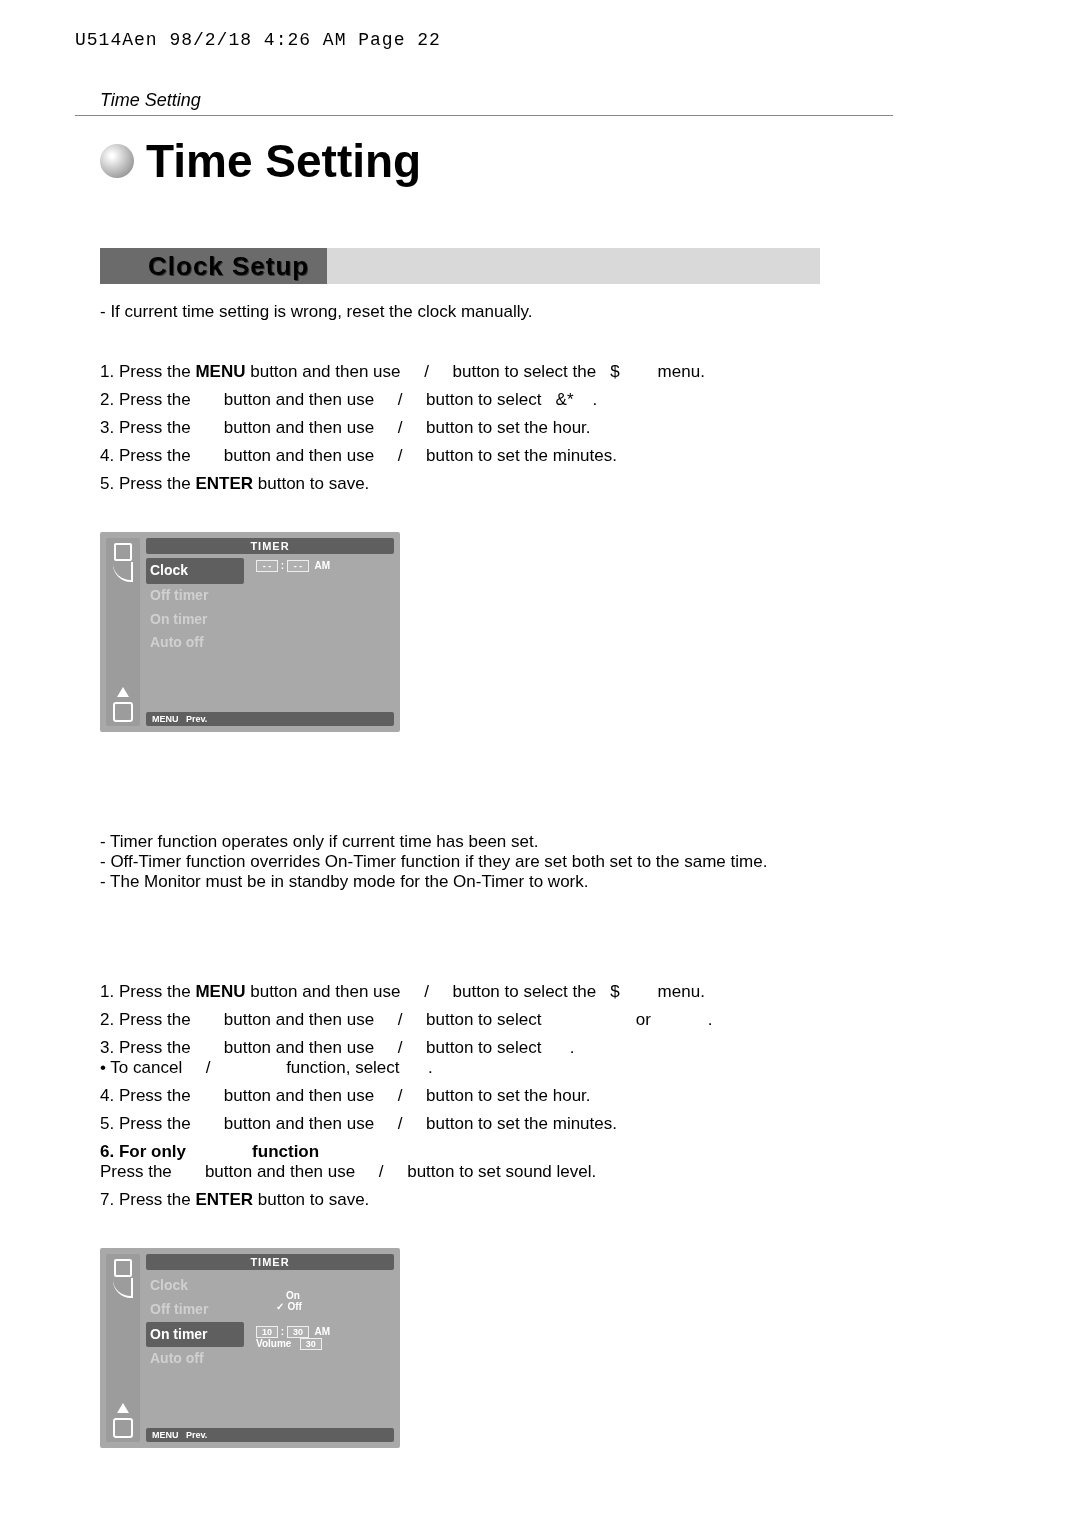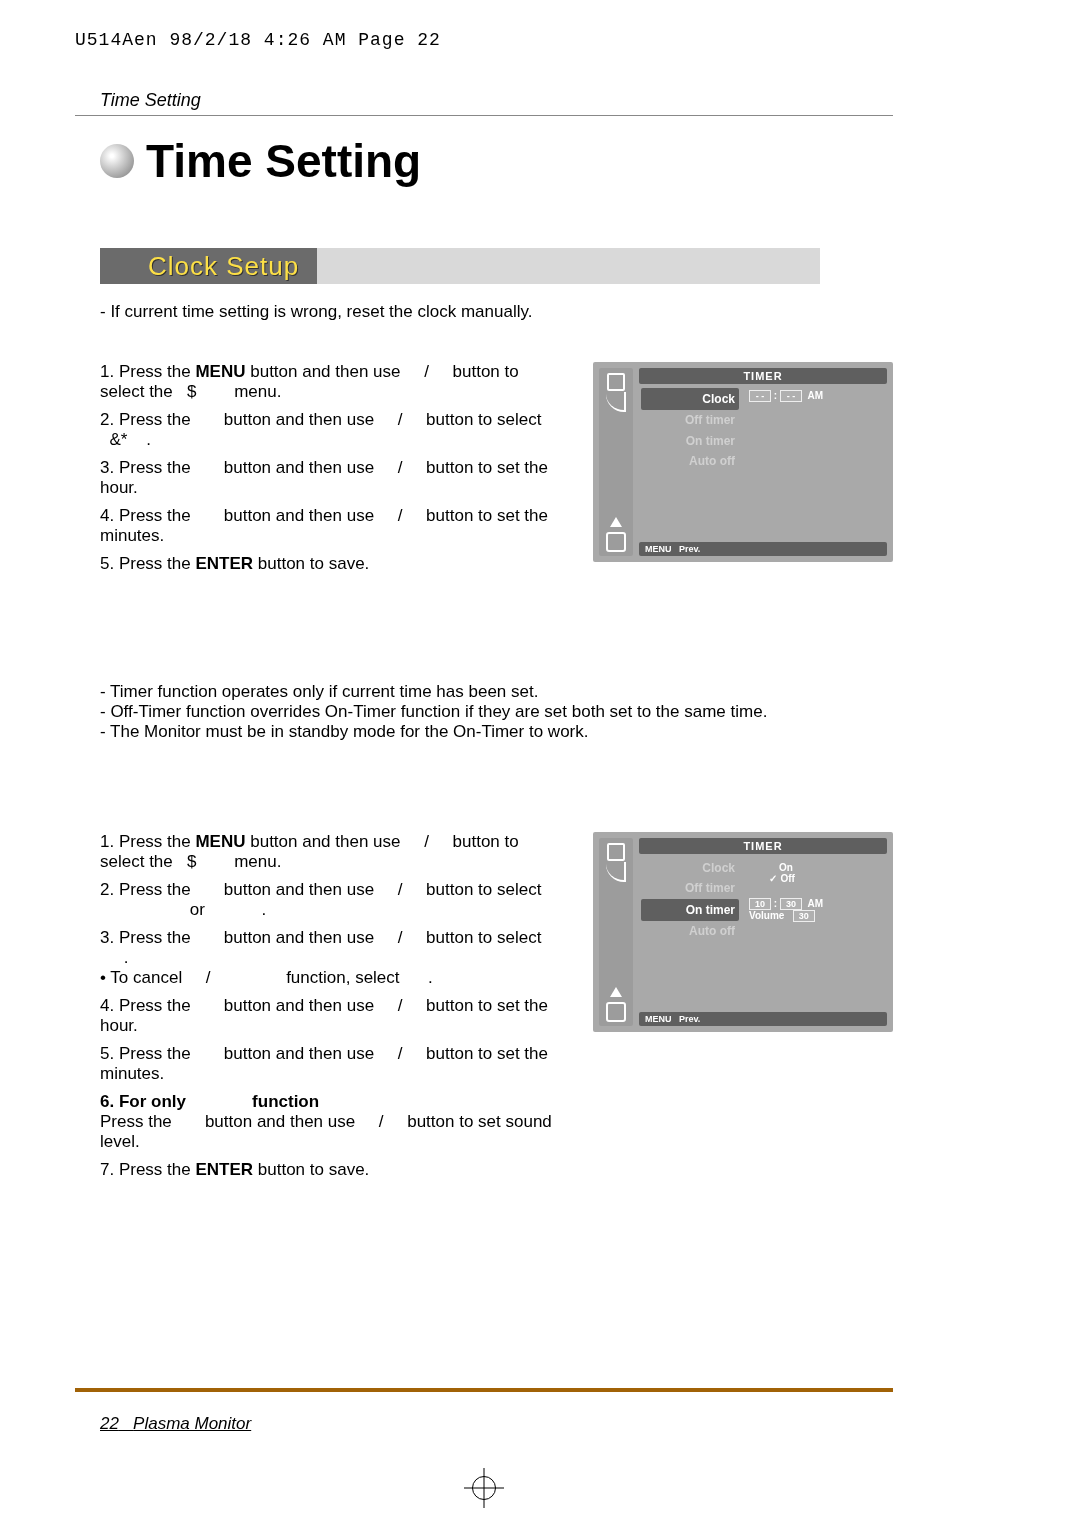--- a/index.html
+++ b/index.html
@@ -60,40 +60,41 @@
     margin-bottom: 18px;
   }
   .section-bar-inner {
     background: #6b6b6b;
     height: 100%;
     display: inline-flex;
     align-items: center;
     padding: 0 18px 0 48px;
   }
   .section-bar-text {
-    color: #fde047;
+    color: #000000;
     font-size: 26px;
-    font-weight: normal;
+    font-weight: bold;
     letter-spacing: 1px;
     text-shadow: 1px 1px 0 #333;
   }
   .dash-list {
     list-style: none;
     padding: 0;
     margin: 0 0 40px 25px;
     font-size: 17px;
   }
   .dash-list li::before {
     content: "- ";
   }
   .content-row {
     display: flex;
     align-items: flex-start;
     gap: 30px;
     margin-left: 25px;
+    flex-direction: column;
   }
   .steps {
     flex: 1;
     font-size: 17px;
   }
   .steps .step {
     margin-bottom: 8px;
   }
   .steps .bold { font-weight: bold; }
   .steps .indent { }
@@ -156,23 +157,22 @@
     letter-spacing: 1px;
   }
   .osd-body {
     flex: 1;
     display: flex;
     margin-top: 4px;
   }
   .osd-menu {
     width: 100px;
     font-weight: bold;
-    font-size: 12px;
+    font-size: 14px;
     line-height: 1.7;
-    text-align: right;
   }
   .osd-menu .sel { background: #5f5f5f; padding: 1px 4px; border-radius: 2px; display:inline-block; width:90px; }
   .osd-menu .item { padding: 0 4px; color:#d0d0d0; }
   .osd-right {
     flex: 1;
     font-size: 10px;
     font-weight: bold;
     padding-left: 10px;
   }
   .timebox {
@@ -375,21 +375,21 @@
       <div class="osd-main">
         <div class="osd-header">TIMER</div>
         <div class="osd-body">
           <div class="osd-menu">
             <div class="item">Clock</div>
             <div class="item">Off timer</div>
             <div class="sel">On timer</div>
             <div class="item">Auto off</div>
           </div>
           <div class="osd-right">
-            <div style="margin-top:4px; margin-left:30px;">On</div>
+            <div style="margin-top:16px; margin-left:30px;">On</div>
             <div style="margin-left:20px;">
               <span class="check">✓</span><span>Off</span>
             </div>
             <div style="margin-top:14px">
               <span class="timebox">10</span>
               <span>:</span>
               <span class="timebox">30</span>
               &nbsp;<span>AM</span>
             </div>
             <div style="">

